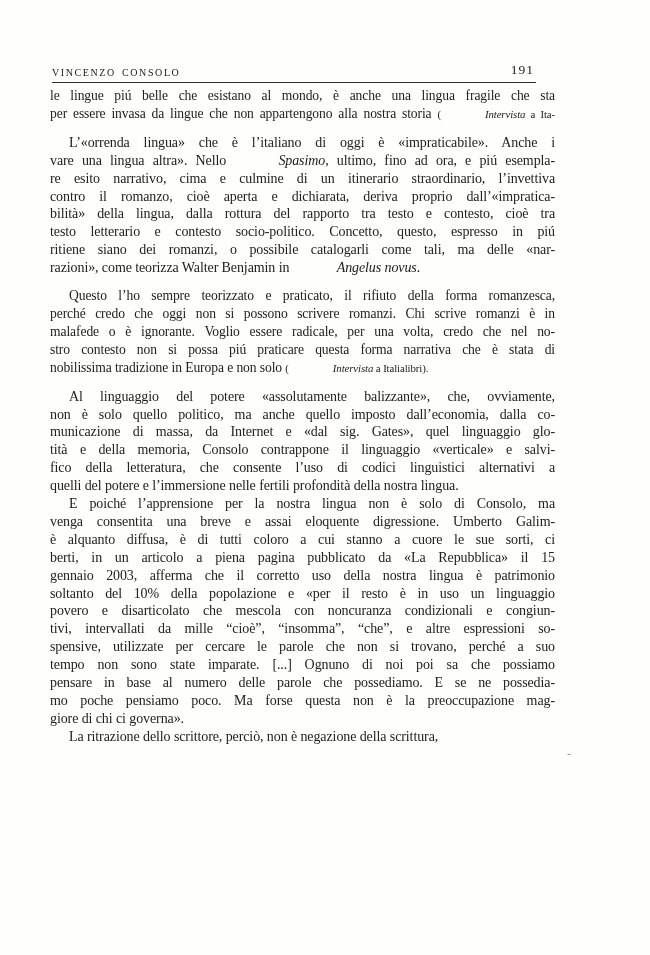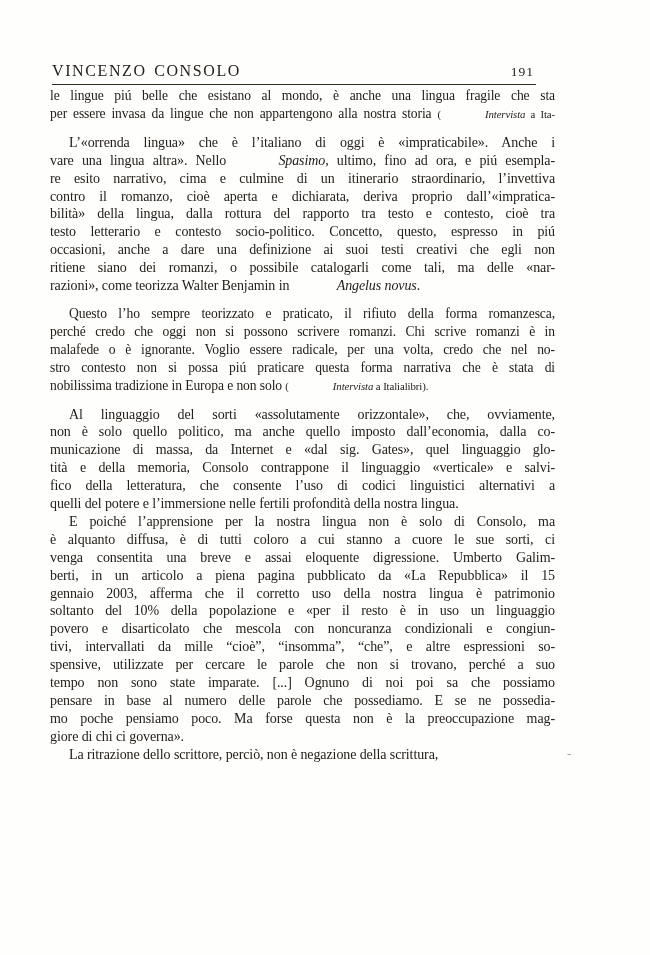--- a/index.html
+++ b/index.html
@@ -15,21 +15,21 @@
     position: absolute;
     left: 52px; top: 62px;
     width: 484px;
     display: flex;
     justify-content: space-between;
     align-items: flex-end;
     border-bottom: 1.5px solid #332c22;
     padding-bottom: 4px;
   }
   .running-title {
-    font-size: 16px;
+    font-size: 10px;
     letter-spacing: 1.6px;
     word-spacing: 2px;
   }
   .page-number {
     font-size: 13.5px;
     letter-spacing: 1px;
     padding-right: 2px;
   }
   .text-column {
     position: absolute;
@@ -71,43 +71,42 @@
       <div class="line">le lingue piú belle che esistano al mondo, è anche una lingua fragile che sta</div>
       <div class="line">per essere invasa da lingue che non appartengono alla nostra storia <span class="sm">(</span><span class="sm it">Intervista</span><span class="sm"> a Ita-</span></div>
     </div>
     <div class="block body gap">
       <div class="line indent">L’«orrenda lingua» che è l’italiano di oggi è «impraticabile». Anche i</div>
       <div class="line">vare una lingua altra». Nello <span class="it">Spasimo</span>, ultimo, fino ad ora, e piú esempla-</div>
       <div class="line">re esito narrativo, cima e culmine di un itinerario straordinario, l’invettiva</div>
       <div class="line">contro il romanzo, cioè aperta e dichiarata, deriva proprio dall’«impratica-</div>
       <div class="line">bilità» della lingua, dalla rottura del rapporto tra testo e contesto, cioè tra</div>
       <div class="line">testo letterario e contesto socio-politico. Concetto, questo, espresso in piú</div>
-      <div class="line">occasioni, anche a dare una definizione ai suoi testi creativi che egli non</div>
       <div class="line">ritiene siano dei romanzi, o possibile catalogarli come tali, ma delle «nar-</div>
       <div class="line last">razioni», come teorizza Walter Benjamin in <span class="it">Angelus novus</span>.</div>
     </div>
     <div class="block quote gap">
       <div class="line indent">Questo l’ho sempre teorizzato e praticato, il rifiuto della forma romanzesca,</div>
       <div class="line">perché credo che oggi non si possono scrivere romanzi. Chi scrive romanzi è in</div>
       <div class="line">malafede o è ignorante. Voglio essere radicale, per una volta, credo che nel no-</div>
       <div class="line">stro contesto non si possa piú praticare questa forma narrativa che è stata di</div>
       <div class="line last">nobilissima tradizione in Europa e non solo <span class="sm">(</span><span class="sm it">Intervista</span><span class="sm"> a Italialibri).</span></div>
     </div>
     <div class="block body gap">
-      <div class="line indent">Al linguaggio del sorti «assolutamente orizzontale», che, ovviamente,</div>
+      <div class="line indent">Al linguaggio del potere «assolutamente balizzante», che, ovviamente,</div>
       <div class="line">non è solo quello politico, ma anche quello imposto dall’economia, dalla co-</div>
       <div class="line">municazione di massa, da Internet e «dal sig. Gates», quel linguaggio glo-</div>
       <div class="line">tità e della memoria, Consolo contrappone il linguaggio «verticale» e salvi-</div>
       <div class="line">fico della letteratura, che consente l’uso di codici linguistici alternativi a</div>
       <div class="line last">quelli del potere e l’immersione nelle fertili profondità della nostra lingua.</div>
     </div>
     <div class="block body">
       <div class="line indent">E poiché l’apprensione per la nostra lingua non è solo di Consolo, ma</div>
+      <div class="line">venga consentita una breve e assai eloquente digressione. Umberto Galim-</div>
       <div class="line">è alquanto diffusa, è di tutti coloro a cui stanno a cuore le sue sorti, ci</div>
-      <div class="line">venga consentita una breve e assai eloquente digressione. Umberto Galim-</div>
       <div class="line">berti, in un articolo a piena pagina pubblicato da «La Repubblica» il 15</div>
       <div class="line">gennaio 2003, afferma che il corretto uso della nostra lingua è patrimonio</div>
       <div class="line">soltanto del 10% della popolazione e «per il resto è in uso un linguaggio</div>
       <div class="line">povero e disarticolato che mescola con noncuranza condizionali e congiun-</div>
       <div class="line">tivi, intervallati da mille “cioè”, “insomma”, “che”, e altre espressioni so-</div>
       <div class="line">spensive, utilizzate per cercare le parole che non si trovano, perché a suo</div>
       <div class="line">tempo non sono state imparate. [...] Ognuno di noi poi sa che possiamo</div>
       <div class="line">pensare in base al numero delle parole che possediamo. E se ne possedia-</div>
       <div class="line">mo poche pensiamo poco. Ma forse questa non è la preoccupazione mag-</div>
       <div class="line last">giore di chi ci governa».</div>

